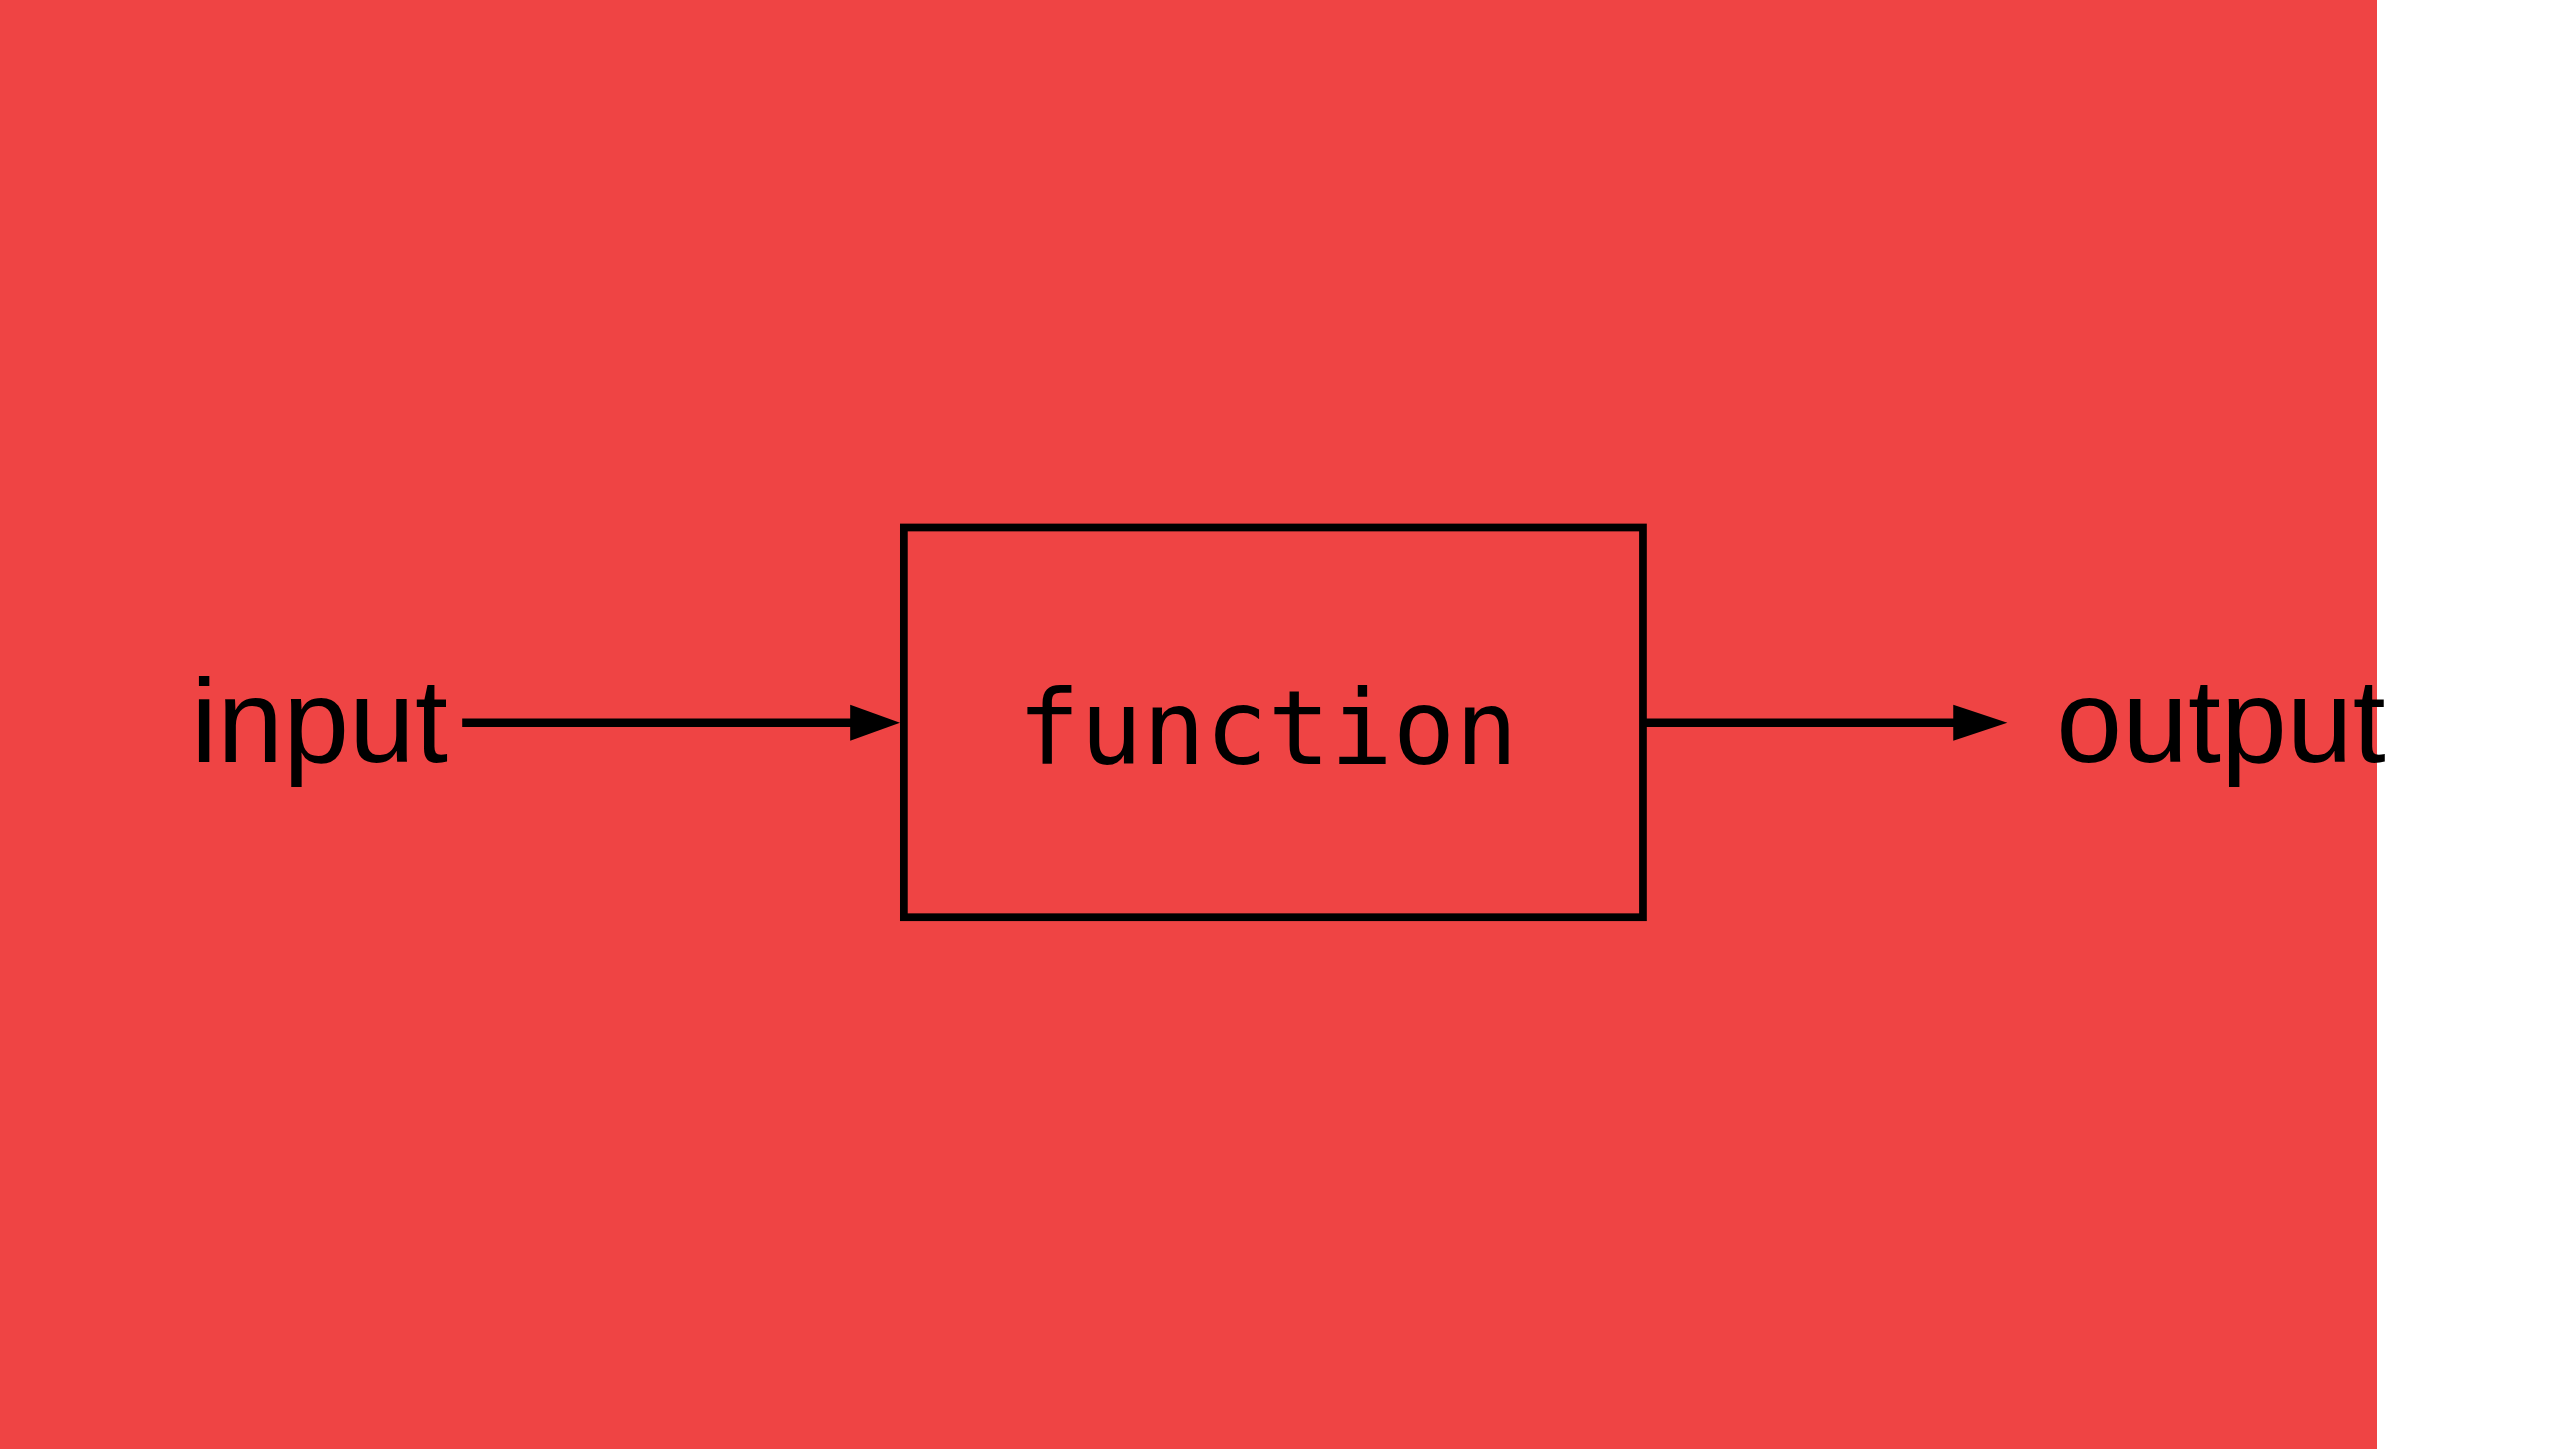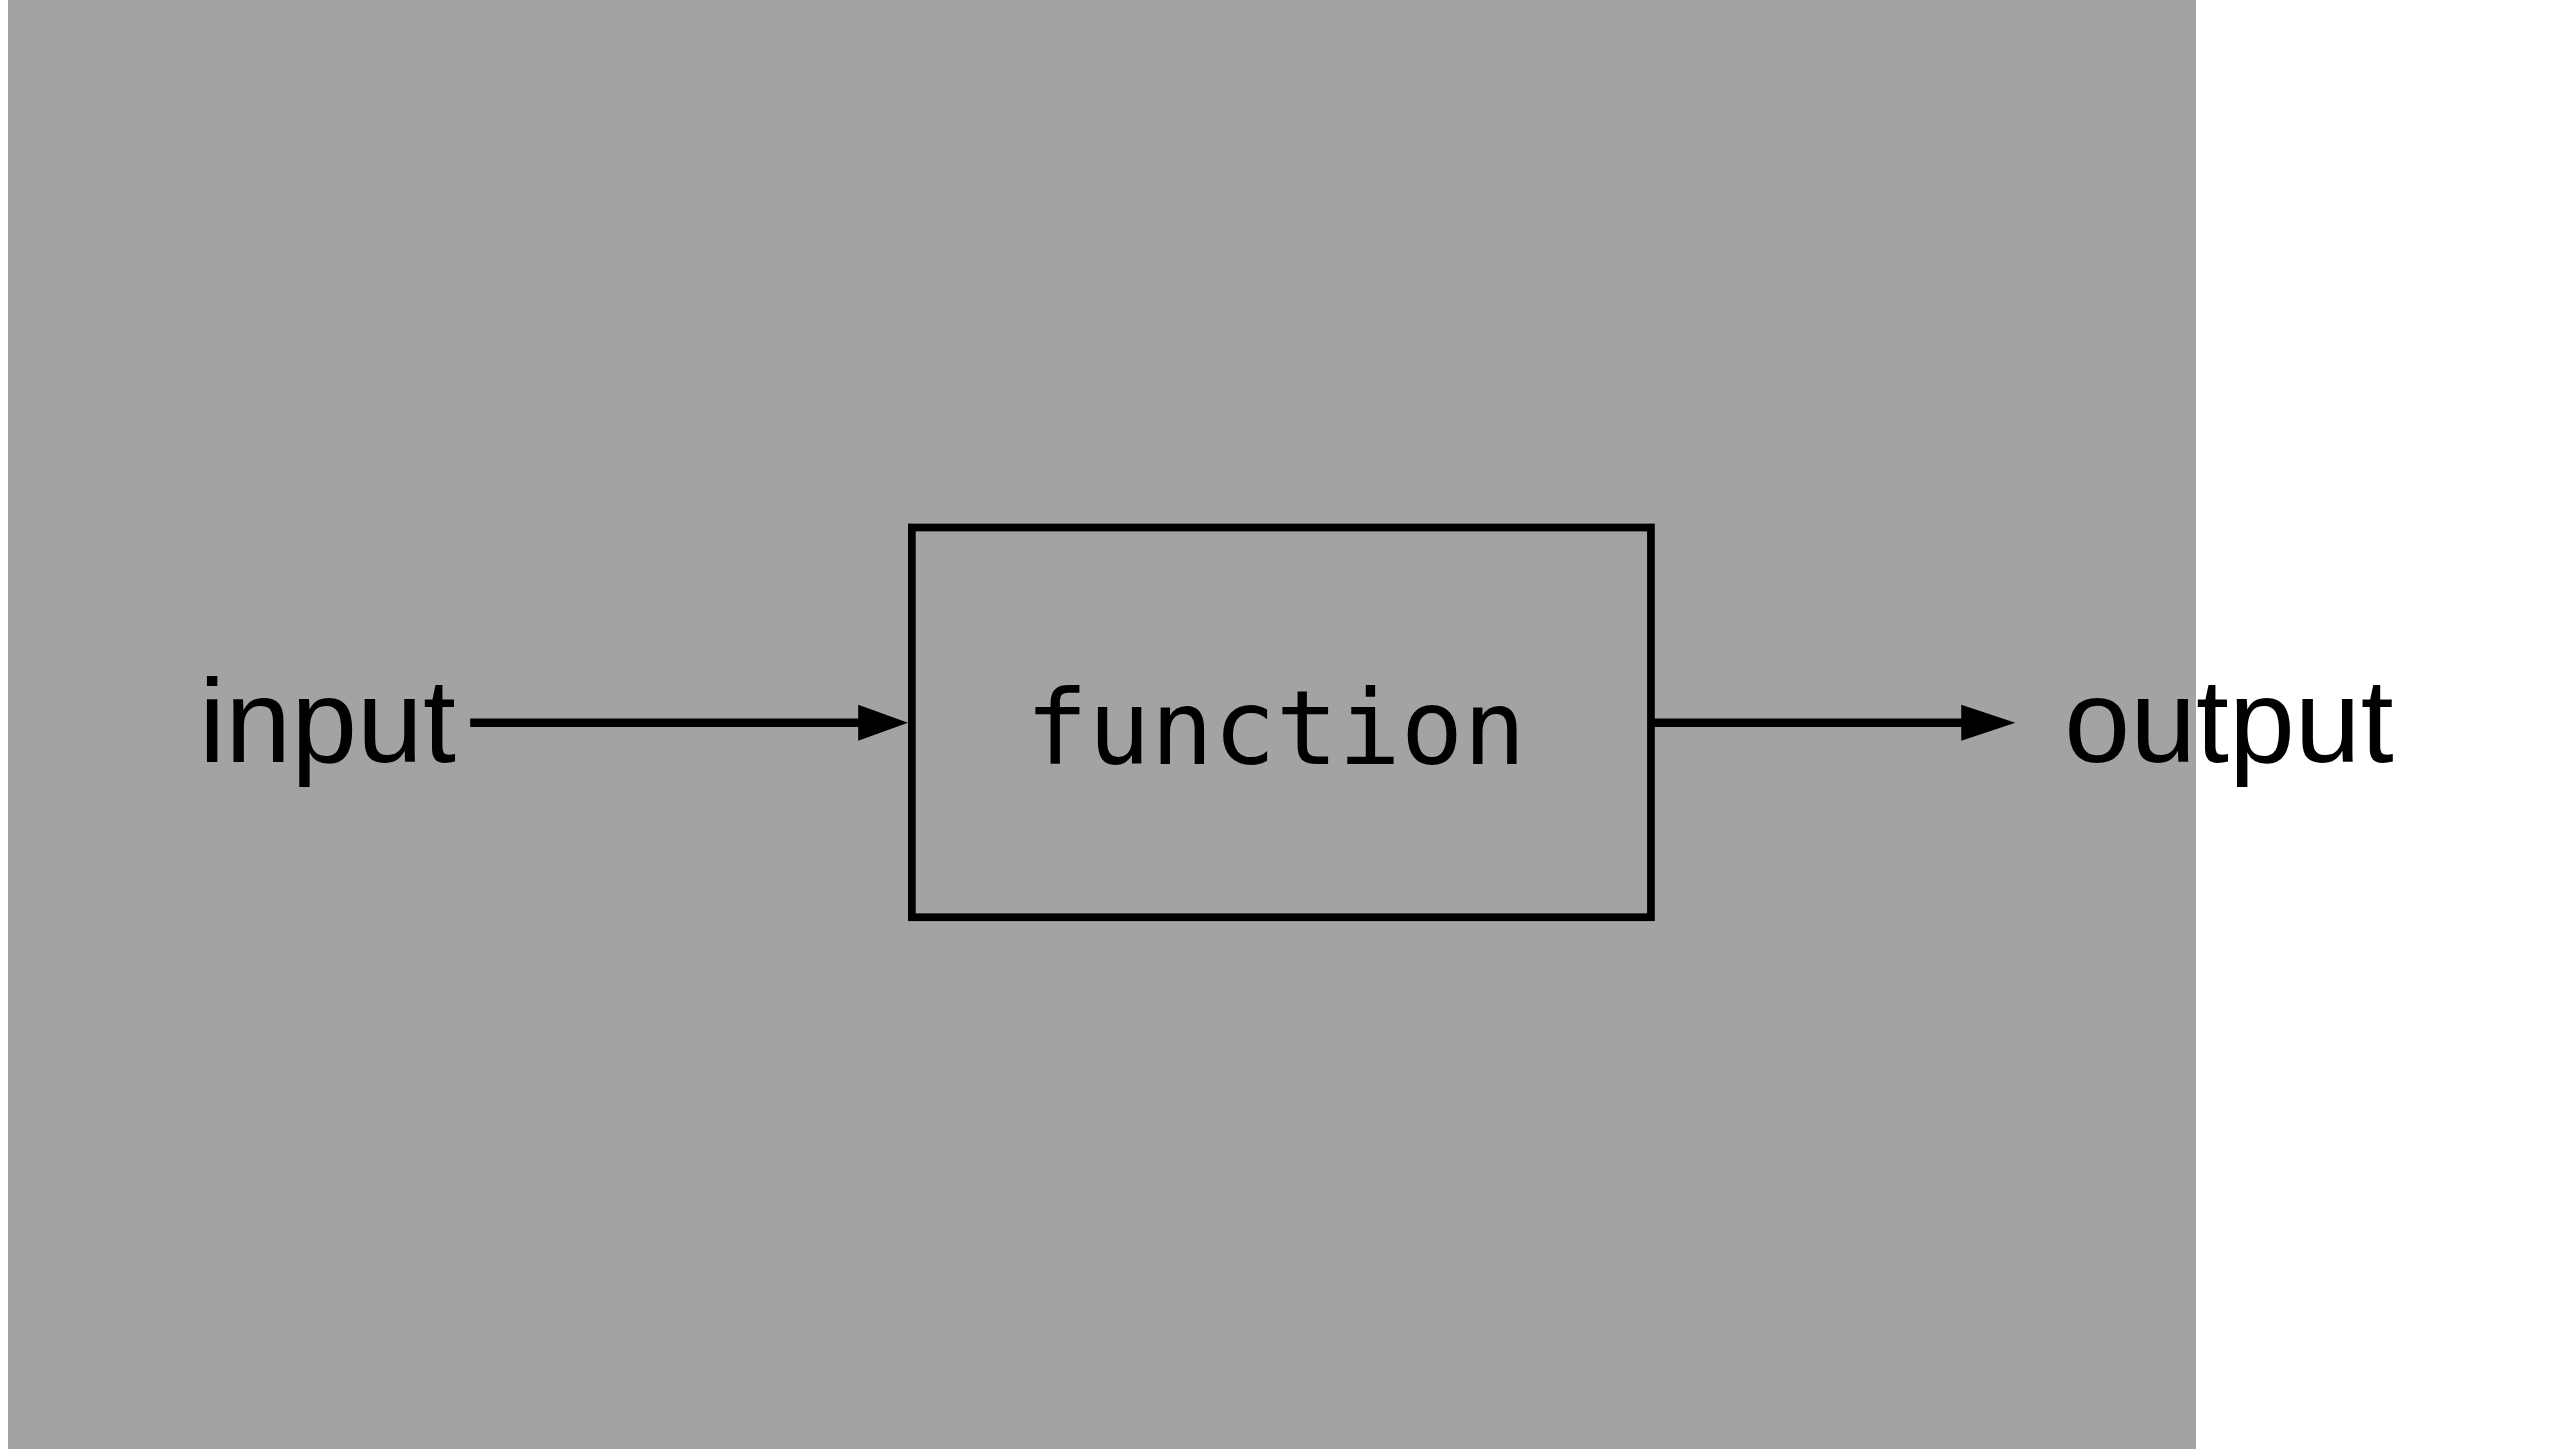--- a/index.html
+++ b/index.html
@@ -8,24 +8,23 @@
     background: #ffffff;
   }
   body {
     width: 2576px;
     height: 1449px;
     overflow: hidden;
     font-family: "Liberation Sans", sans-serif;
   }
   #canvas {
     position: relative;
-    width: 2188px;
+    width: 2377px;
     height: 1449px;
-    background: #a3a3a3;
-    margin-left: 8px;
+    background: #ef4444;
   }
   #diagram-svg {
     position: absolute;
     top: 0;
     left: 0;
     width: 2576px;
     height: 1449px;
     display: block;
   }
   .label-sans {

